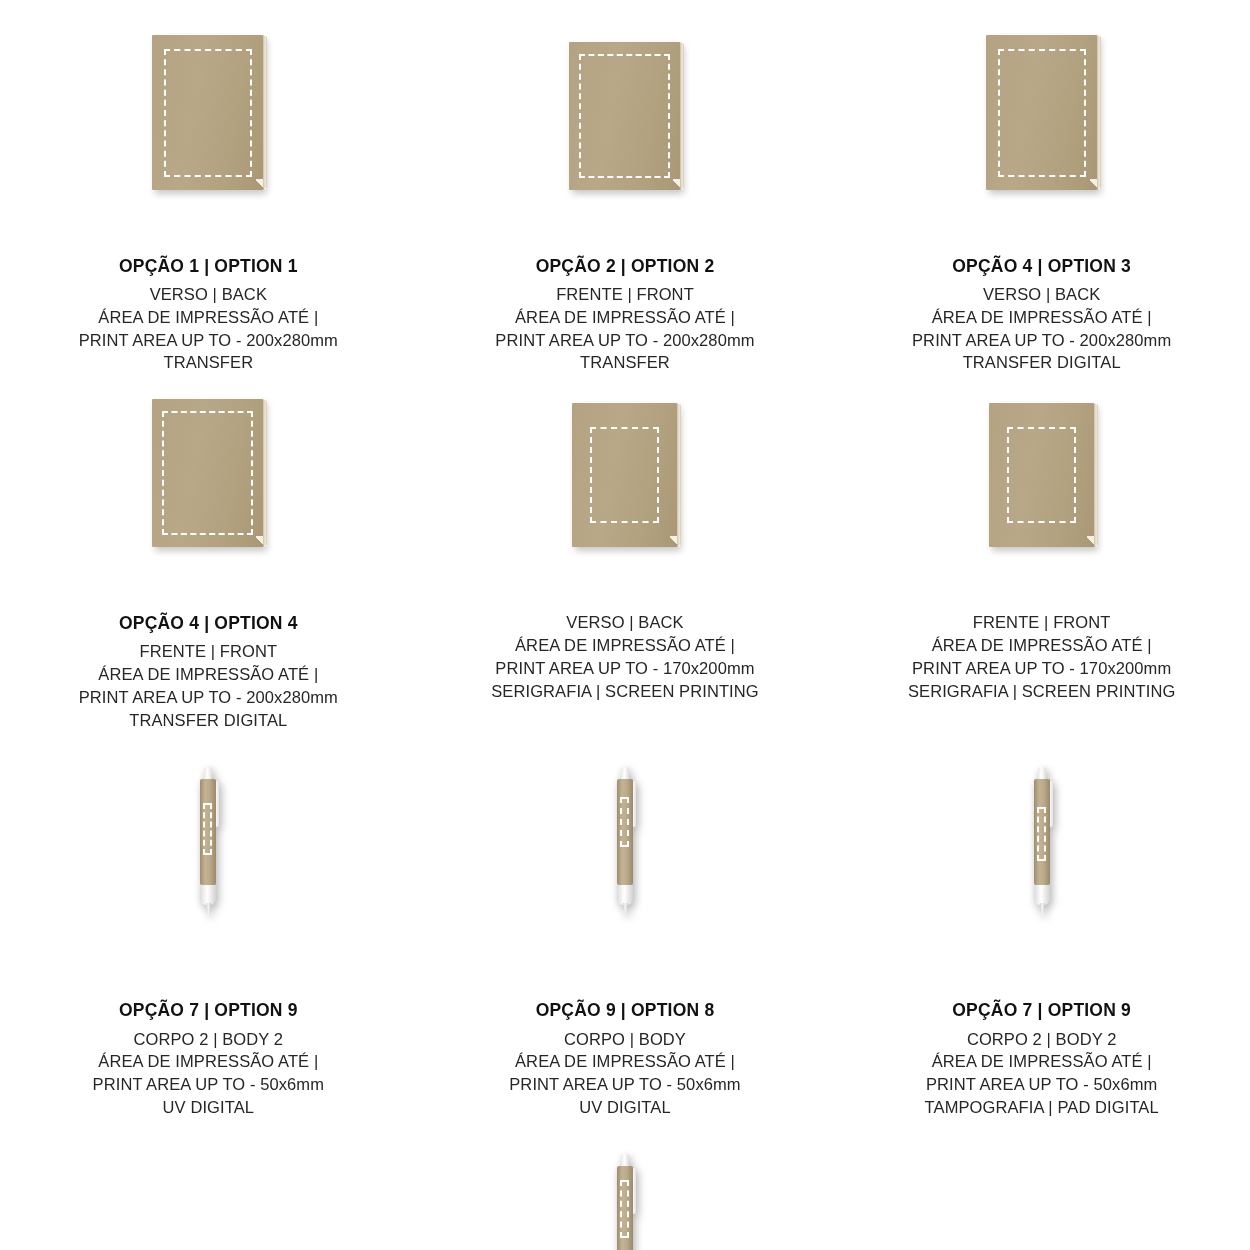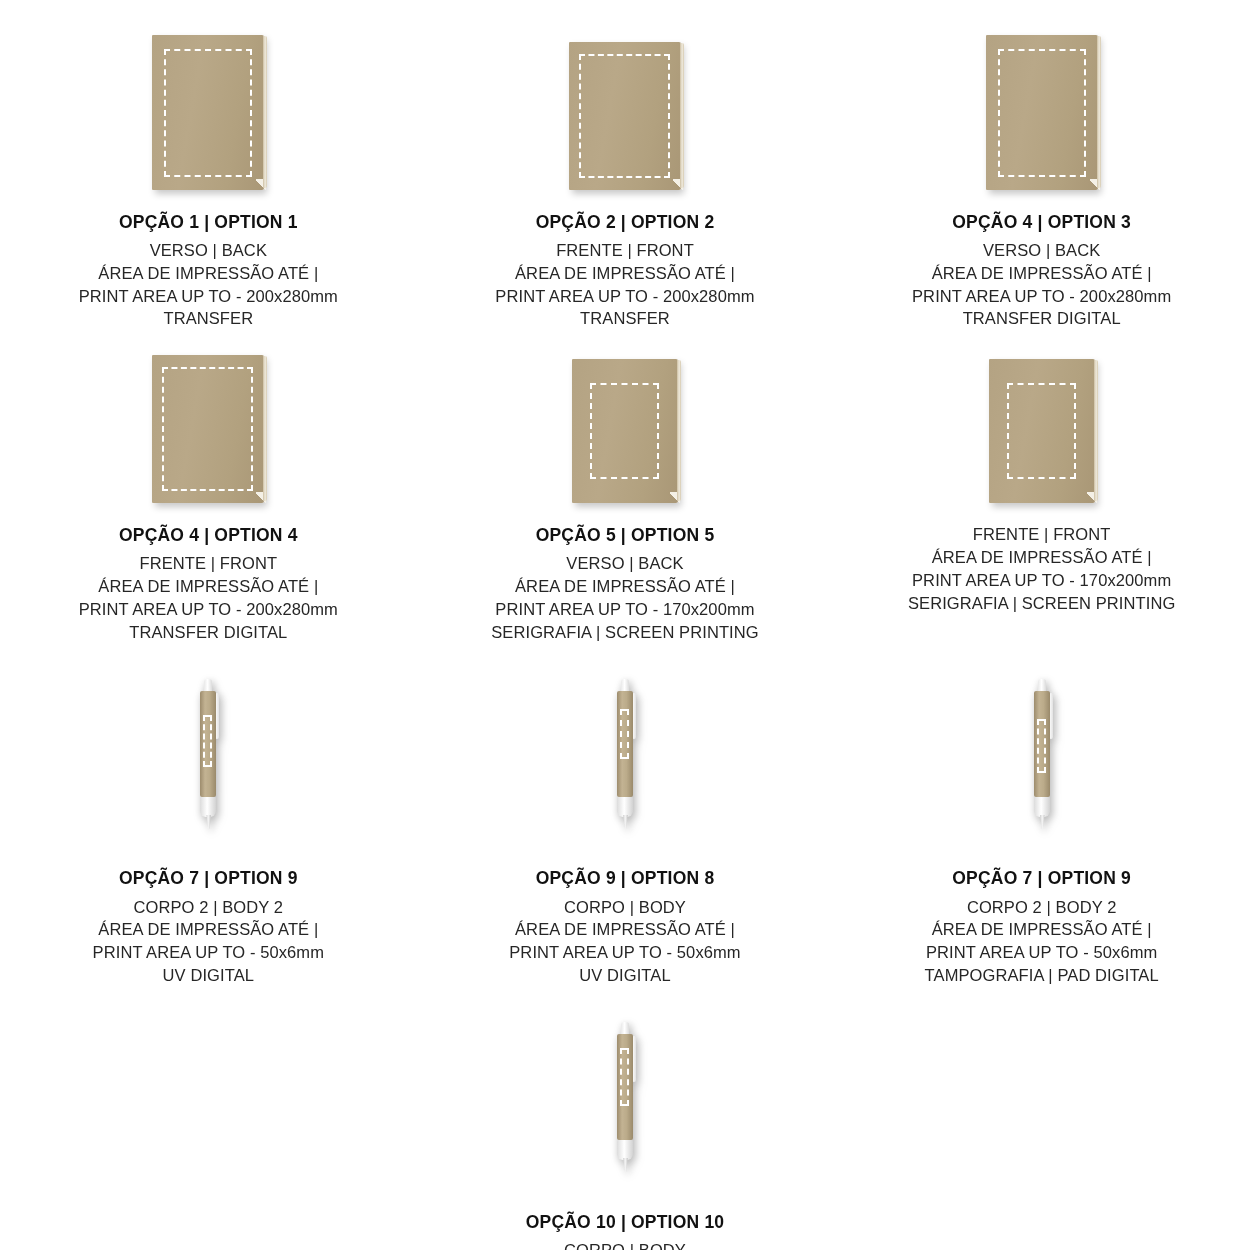--- a/index.html
+++ b/index.html
@@ -25,20 +25,21 @@
   .grid {
     display: grid;
     grid-template-columns: repeat(3, 1fr);
     width: 1250px;
   }
 
   .cell {
     display: flex;
     flex-direction: column;
     align-items: center;
+    gap: 44px;
   }
 
   
   .stage {
     width: 100%;
     height: 190px;
     display: flex;
     align-items: flex-end;
     justify-content: center;
     position: relative;
@@ -264,21 +265,20 @@
     </div>
 
     <div class="cell">
       <div class="stage row2">
         <div class="notebook nb-sm">
           <div class="printarea"></div>
           <div class="corner"></div>
         </div>
       </div>
       <div class="caption">
-        <div class="title">OPÇÃO 5 | OPTION 5</div>
         <div class="line">VERSO | BACK</div>
         <div class="line">ÁREA DE IMPRESSÃO ATÉ |</div>
         <div class="line">PRINT AREA UP TO - 170x200mm</div>
         <div class="line">SERIGRAFIA | SCREEN PRINTING</div>
       </div>
     </div>
 
     <div class="cell">
       <div class="stage row2">
         <div class="notebook nb-sm">

